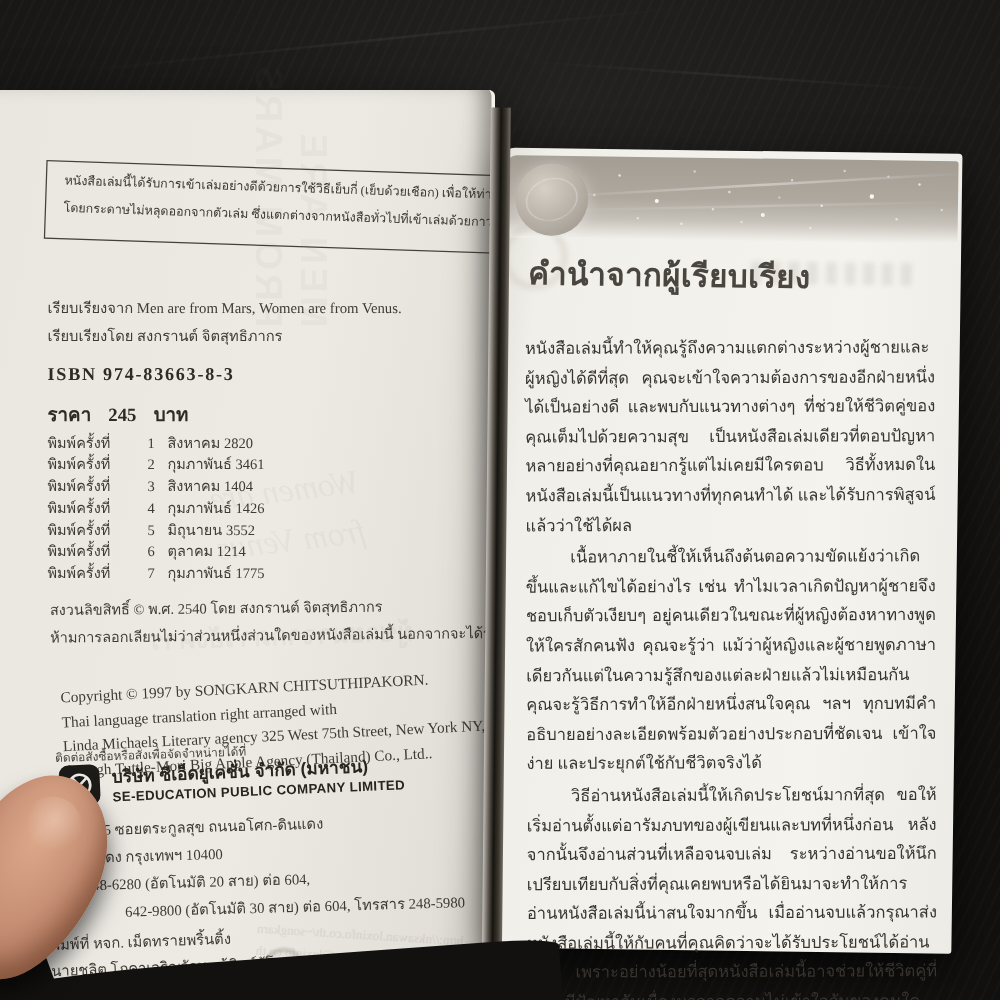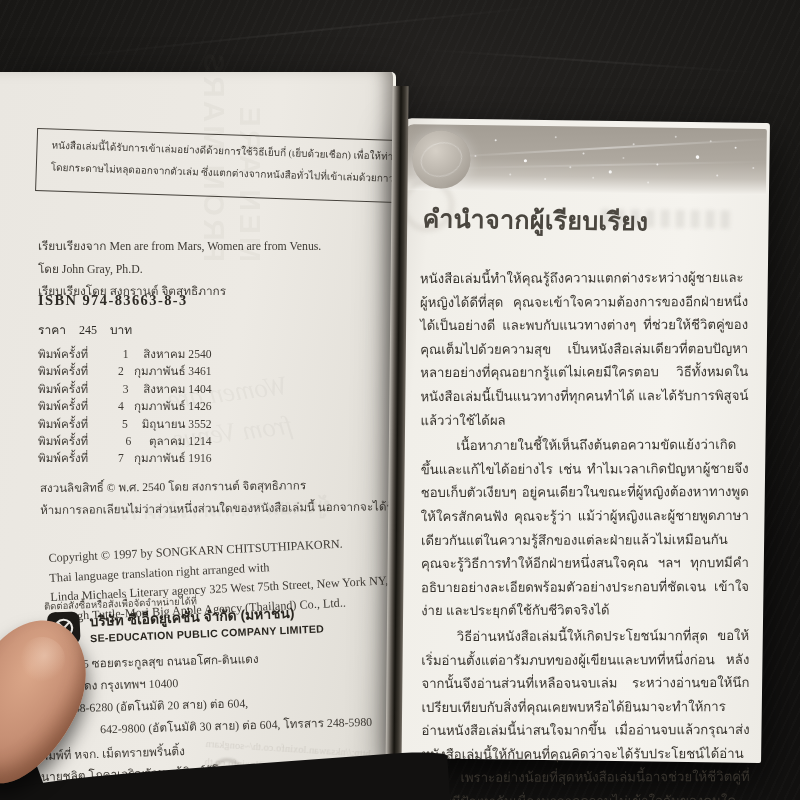--- a/index.html
+++ b/index.html
@@ -17,23 +17,23 @@
     border-radius:0 5px 0 0;
     border-right:3px solid #f4f2ea;
     box-shadow:inset -16px 0 18px -10px rgba(55,50,44,.55), 0 14px 40px rgba(0,0,0,.65);}
   .lp{position:absolute;white-space:nowrap;}
   .note-box{left:36px;top:62px;width:336px;height:52px;border:1.4px solid #44403a;
     transform:rotate(1.9deg);padding:5px 10px 4px 14px;font-size:10px;line-height:2.15;color:#3b3731;}
   .note-box div{white-space:nowrap;}
   .book-title{left:38px;top:136px;font-size:15.5px;font-weight:bold;color:#2e2b26;letter-spacing:.2px;}
   .credits{left:38px;top:163px;font-size:11.8px;line-height:22.5px;}
   .isbn{left:38px;top:220px;font-size:14.5px;font-weight:bold;letter-spacing:1.4px;color:#2e2b26;}
-  .price{left:38px;top:248px;font-size:12px;font-weight:normal;word-spacing:10px;color:#2e2b26;}
+  .price{left:38px;top:248px;font-size:15px;font-weight:bold;word-spacing:10px;color:#2e2b26;}
   .printings{left:38px;top:274px;font-size:11.6px;line-height:17.4px;}
-  .prow{display:flex;justify-content:space-between;}
+  .prow{display:flex;}
   .prow .pl{width:70px;}
   .prow .pn{width:26px;text-align:center;}
   .copy-thai{left:40px;top:404px;font-size:11.6px;line-height:21.5px;transform:rotate(-.6deg);}
   .copy-en{left:48px;top:477px;font-size:12.2px;line-height:19.5px;transform:rotate(-2.8deg);transform-origin:left top;}
   .contact{left:44px;top:524px;font-size:9.5px;transform:rotate(-2deg);color:#47433c;}
   .pubrow{left:46px;top:540px;display:flex;align-items:center;gap:9px;transform:rotate(-2.4deg);transform-origin:left top;}
   .logo{width:34px;height:34px;flex:0 0 auto;}
   .pub-thai{font-size:13.8px;font-weight:bold;color:#28251f;font-family:"Liberation Sans",sans-serif;}
   .pub-en{font-size:10.6px;font-weight:bold;letter-spacing:.3px;color:#28251f;font-family:"Liberation Sans",sans-serif;}
   .address{left:40px;top:582px;font-size:11.8px;line-height:22px;transform:rotate(-1.6deg);transform-origin:left top;}
@@ -131,32 +131,31 @@
     </div>
 
     <div class="lp note-box">
       <div>หนังสือเล่มนี้ได้รับการเข้าเล่มอย่างดีด้วยการใช้วิธีเย็บกี่ (เย็บด้วยเชือก) เพื่อให้ท่านใช้งานได้ยาวนาน</div>
       <div>โดยกระดาษไม่หลุดออกจากตัวเล่ม  ซึ่งแตกต่างจากหนังสือทั่วไปที่เข้าเล่มด้วยกาว</div>
     </div>
 
 
     <div class="lp credits">
       <div>เรียบเรียงจาก  Men are from Mars,  Women are from Venus.</div>
-      <div>โดย  John Gray, Ph.D.</div>
       <div>เรียบเรียงโดย  สงกรานต์ จิตสุทธิภากร</div>
     </div>
 
     <div class="lp isbn">ISBN  974-83663-8-3</div>
     <div class="lp price">ราคา  245  บาท</div>
 
     <div class="lp printings">
       <div class="prow">
           <span class="pl">พิมพ์ครั้งที่</span>
           <span class="pn">1</span>
-          <span>สิงหาคม 2540</span>
+          <span>สิงหาคม 2820</span>
         </div>
       <div class="prow">
           <span class="pl">พิมพ์ครั้งที่</span>
           <span class="pn">2</span>
           <span>กุมภาพันธ์ 3461</span>
         </div>
       <div class="prow">
           <span class="pl">พิมพ์ครั้งที่</span>
           <span class="pn">3</span>
           <span>สิงหาคม 1404</span>
@@ -172,21 +171,21 @@
           <span>มิถุนายน 3552</span>
         </div>
       <div class="prow">
           <span class="pl">พิมพ์ครั้งที่</span>
           <span class="pn">6</span>
           <span>ตุลาคม 1214</span>
         </div>
       <div class="prow">
           <span class="pl">พิมพ์ครั้งที่</span>
           <span class="pn">7</span>
-          <span>กุมภาพันธ์ 1916</span>
+          <span>กุมภาพันธ์ 1775</span>
         </div>
     </div>
 
     <div class="lp copy-thai">
       <div>สงวนลิขสิทธิ์ © พ.ศ. 2540  โดย สงกรานต์ จิตสุทธิภากร</div>
       <div>ห้ามการลอกเลียนไม่ว่าส่วนหนึ่งส่วนใดของหนังสือเล่มนี้  นอกจากจะได้รับอนุญาต</div>
     </div>
 
     <div class="lp copy-en">
       <div>Copyright © 1997 by SONGKARN CHITSUTHIPAKORN.</div>

